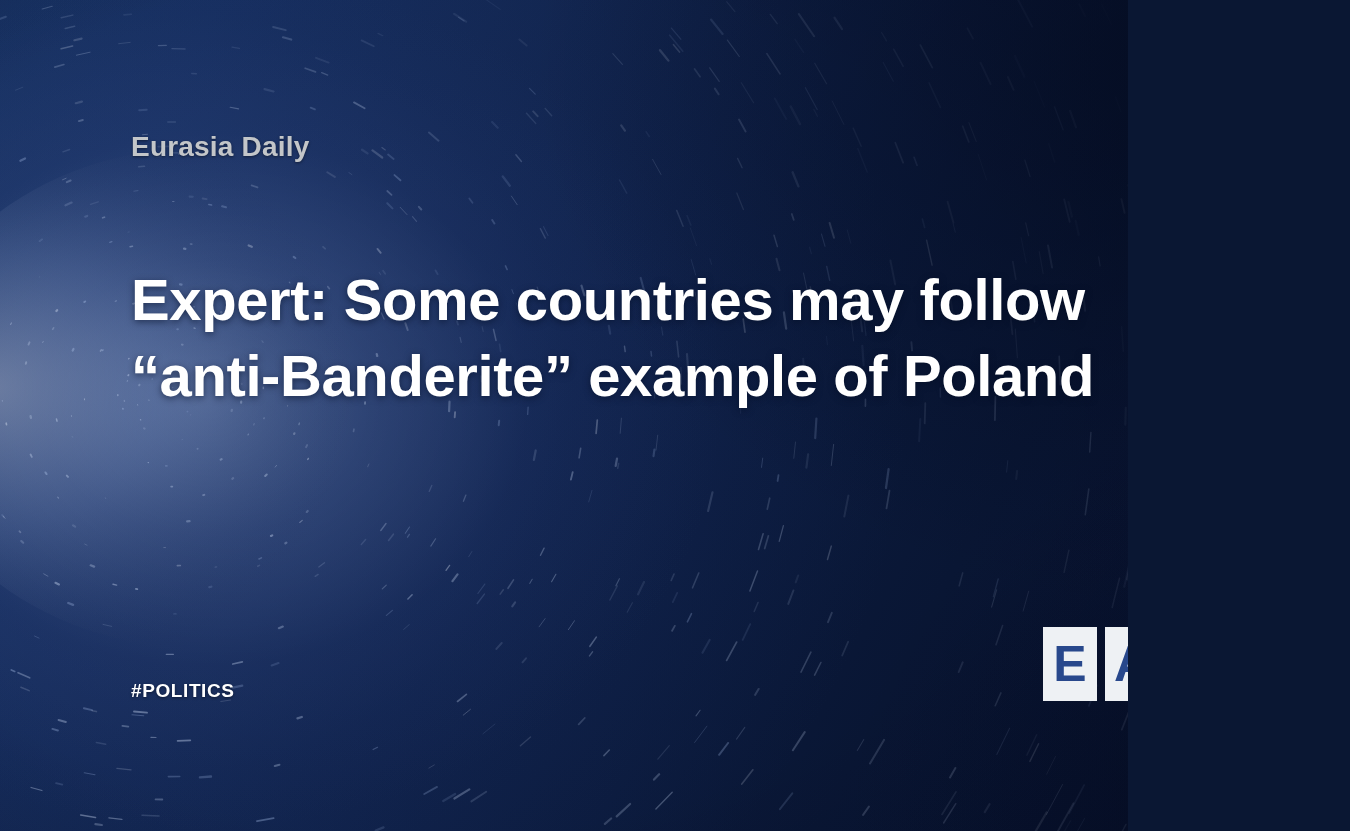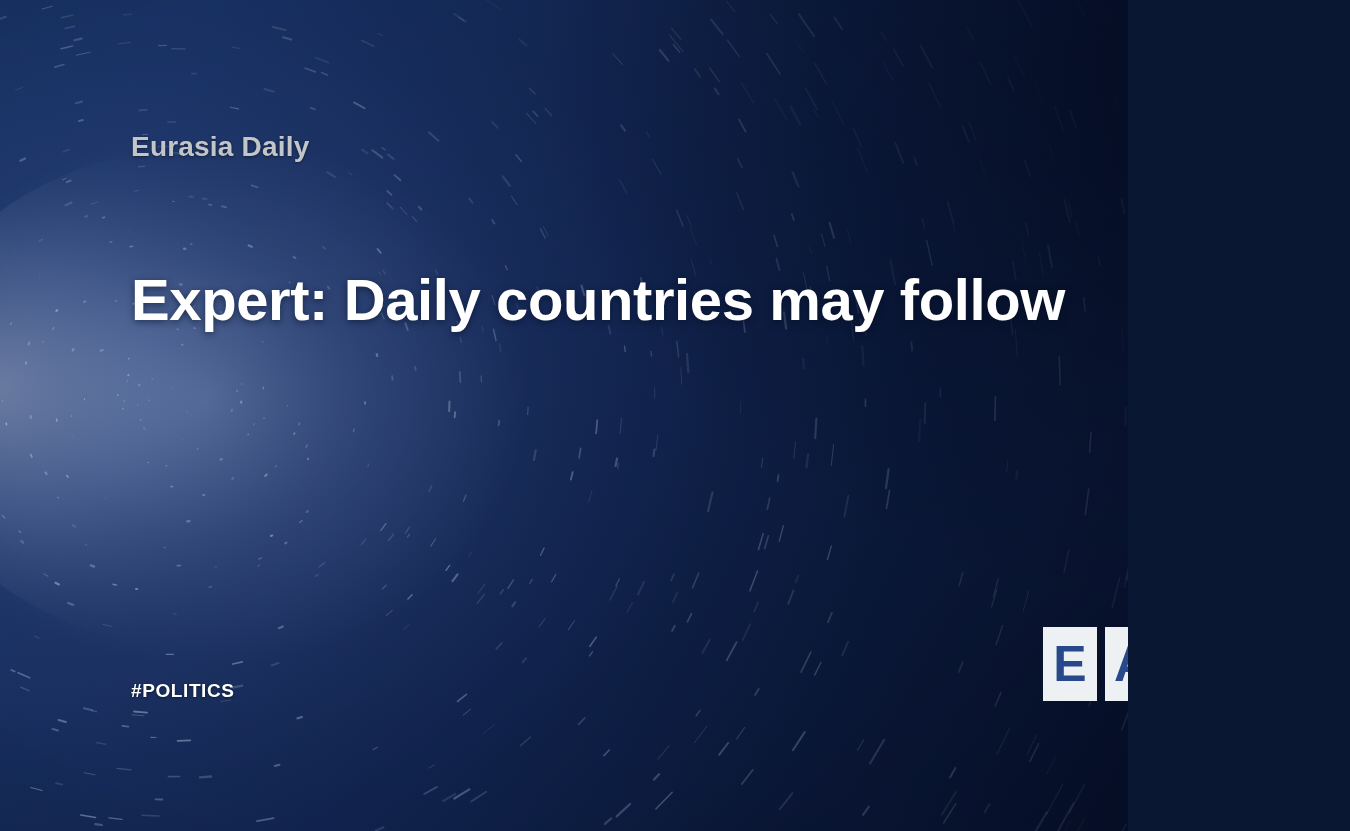--- a/index.html
+++ b/index.html
@@ -858,21 +858,22 @@
       <ellipse cx="200" cy="398" rx="300" ry="250" fill="url(#glowFade)"></ellipse>
     </svg>
     <div id="bg-vignette"></div>
   </div>
 
   <div id="content">
 
     <div id="site-name">Eurasia Daily</div>
 
     <div id="headline">
-      <span class="hl-line">Expert: Daily countries may follow</span>
+      <span class="hl-line">Expert: Some countries may follow</span>
+      <span class="hl-line">“anti-Banderite” example of Poland</span>
     </div>
 
     <div id="tag">#POLITICS</div>
 
     <div id="logo">
       <div id="logo-clip">
         <div class="logo-tile" id="tile-e">
           <span class="logo-glyph">E</span>
         </div>
         <div class="logo-tile" id="tile-a">

